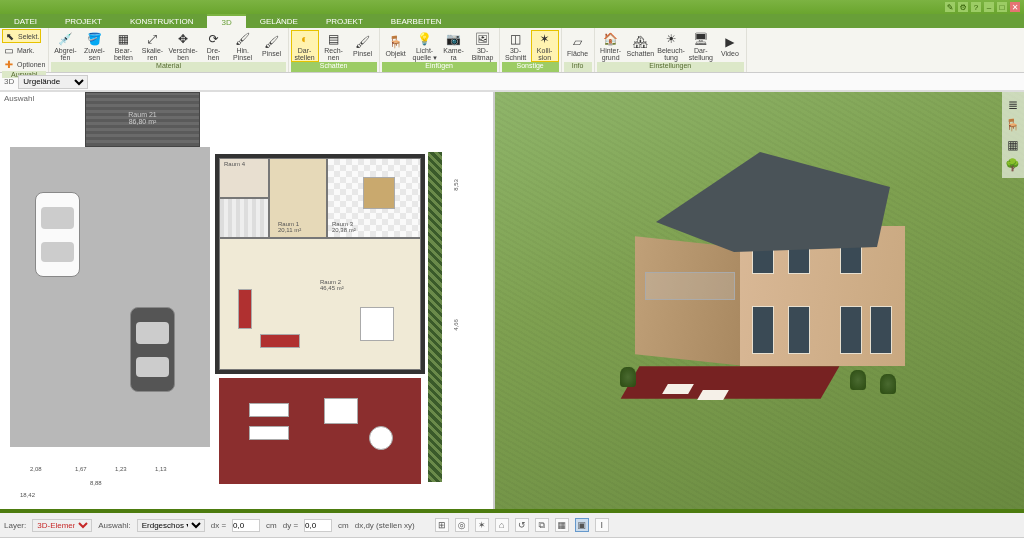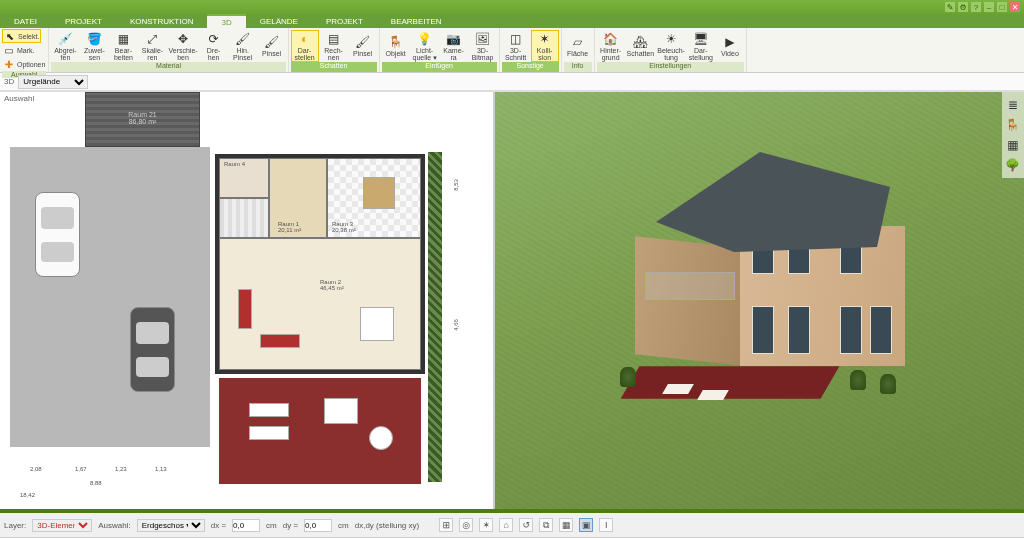--- a/index.html
+++ b/index.html
@@ -369,21 +369,21 @@
   <span>Layer:</span>
   <select style="width:60px;color:#c62828;"><option>3D-Element</option></select>
   <span>Auswahl:</span>
   <select style="width:68px;"><option>Erdgeschos ▾</option></select>
   <span>dx =</span>
   <input style="width: 28px;" value="0,0">
   <span>cm</span>
   <span>dy =</span>
   <input style="width: 28px;" value="0,0">
   <span>cm</span>
-  <span>dx,dy (stellung xy)</span>
+  <span>dx,dy (stellen xy)</span>
   <span style="width:8px;"></span>
   <div class="ibtn">⊞</div>
   <div class="ibtn">◎</div>
   <div class="ibtn">✶</div>
   <div class="ibtn">⌂</div>
   <div class="ibtn">↺</div>
   <div class="ibtn">⧉</div>
   <div class="ibtn">▦</div>
   <div class="ibtn on">▣</div>
   <div class="ibtn">I</div>

